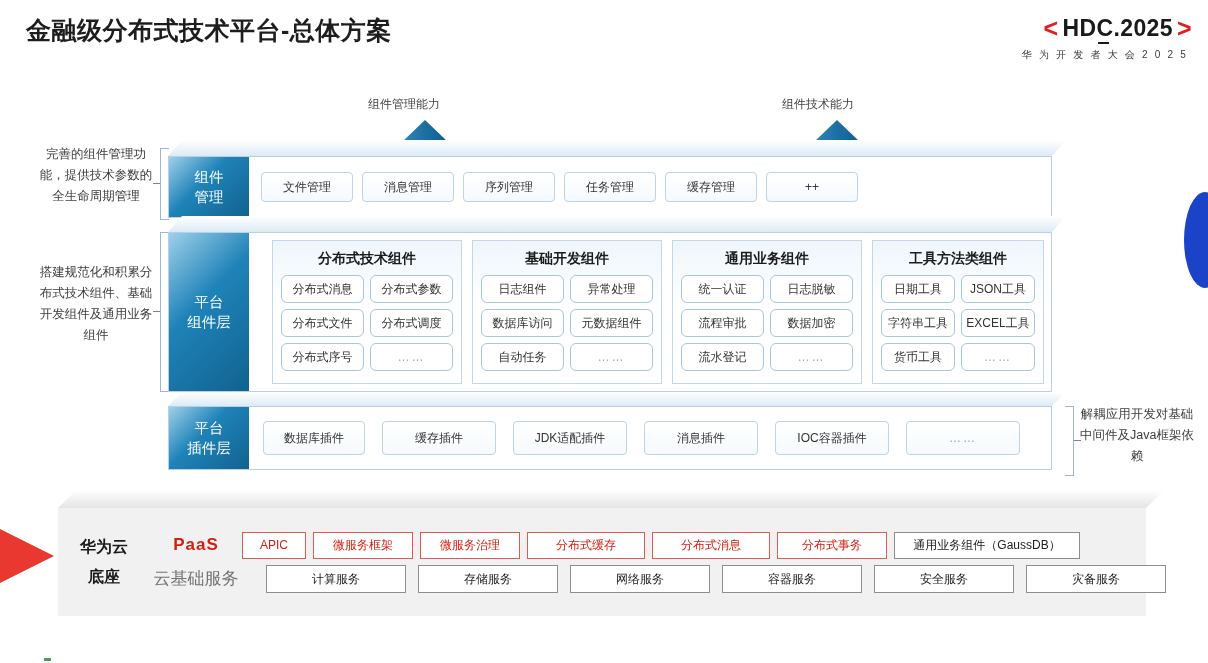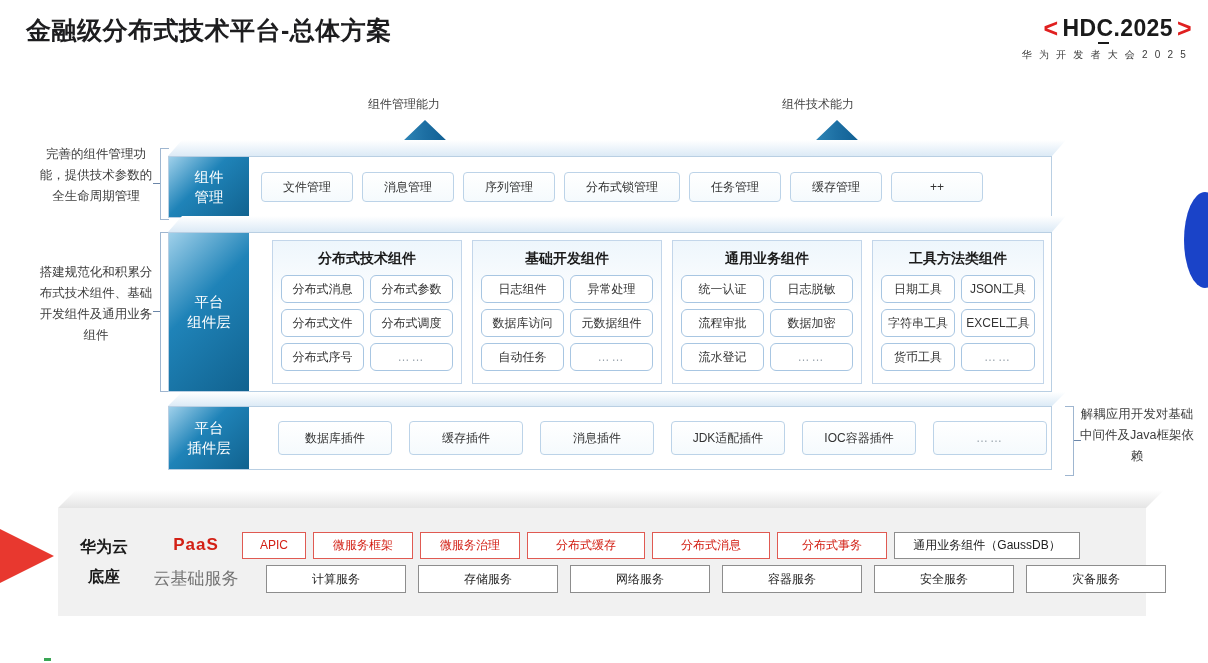--- a/index.html
+++ b/index.html
@@ -218,21 +218,20 @@
   <div class="panel-top3d" style="left:168px; top:140px; width:898px; height:16px; clip-path:polygon(14px 0, 898px 0, 884px 16px, 0 16px);"></div>
   <div class="row-panel" style="left:168px; top:156px; width:884px; height:62px;">
     <div class="row-label">
       <span>组件</span>
       <span>管理</span>
     </div>
     <div class="row-body" style="gap:9px; padding:0 12px;">
       <div class="chip" style="width:92px;">文件管理</div>
       <div class="chip" style="width:92px;">消息管理</div>
       <div class="chip" style="width:92px;">序列管理</div>
-      <div class="chip" style="width:116px;">分布式锁管理</div>
       <div class="chip" style="width:92px;">任务管理</div>
       <div class="chip" style="width:92px;">缓存管理</div>
       <div class="chip" style="width:92px;">++</div>
     </div>
   </div>
 
   <div class="panel-top3d" style="left:168px; top:216px; width:898px; height:16px; clip-path:polygon(14px 0, 898px 0, 884px 16px, 0 16px);"></div>
   <div class="row-panel" style="left:168px; top:232px; width:884px; height:160px;">
     <div class="row-label">
       <span>平台</span>
@@ -289,24 +288,24 @@
     </div>
   </div>
 
   <div class="panel-top3d" style="left:168px; top:392px; width:898px; height:14px; clip-path:polygon(14px 0, 898px 0, 884px 14px, 0 14px);"></div>
   <div class="row-panel" style="left:168px; top:406px; width:884px; height:64px;">
     <div class="row-label">
       <span>平台</span>
       <span>插件层</span>
     </div>
     <div class="row-body" style="gap:17px; padding:0 14px;">
-      <div class="chip" style="width:114px; height:34px;margin-left:15px;">数据库插件</div>
+      <div class="chip" style="width:102px; height:34px;">数据库插件</div>
       <div class="chip" style="width:114px; height:34px;">缓存插件</div>
+      <div class="chip" style="width:114px; height:34px;">JDK适配插件</div>
       <div class="chip" style="width:114px; height:34px;">消息插件</div>
-      <div class="chip" style="width:114px; height:34px;">JDK适配插件</div>
       <div class="chip" style="width:114px; height:34px;">IOC容器插件</div>
       <div class="chip dots" style="width:114px; height:34px;">……</div>
     </div>
   </div>
 
   <div class="paas-top3d" style="left:58px; top:490px; width:1106px; height:18px; clip-path:polygon(18px 0, 1106px 0, 1088px 18px, 0 18px);"></div>
   <div class="paas-panel" style="left:58px; top:508px; width:1088px; height:108px;">
     <div class="paas-left">
       <div>华为云</div>
       <div>底座</div>

